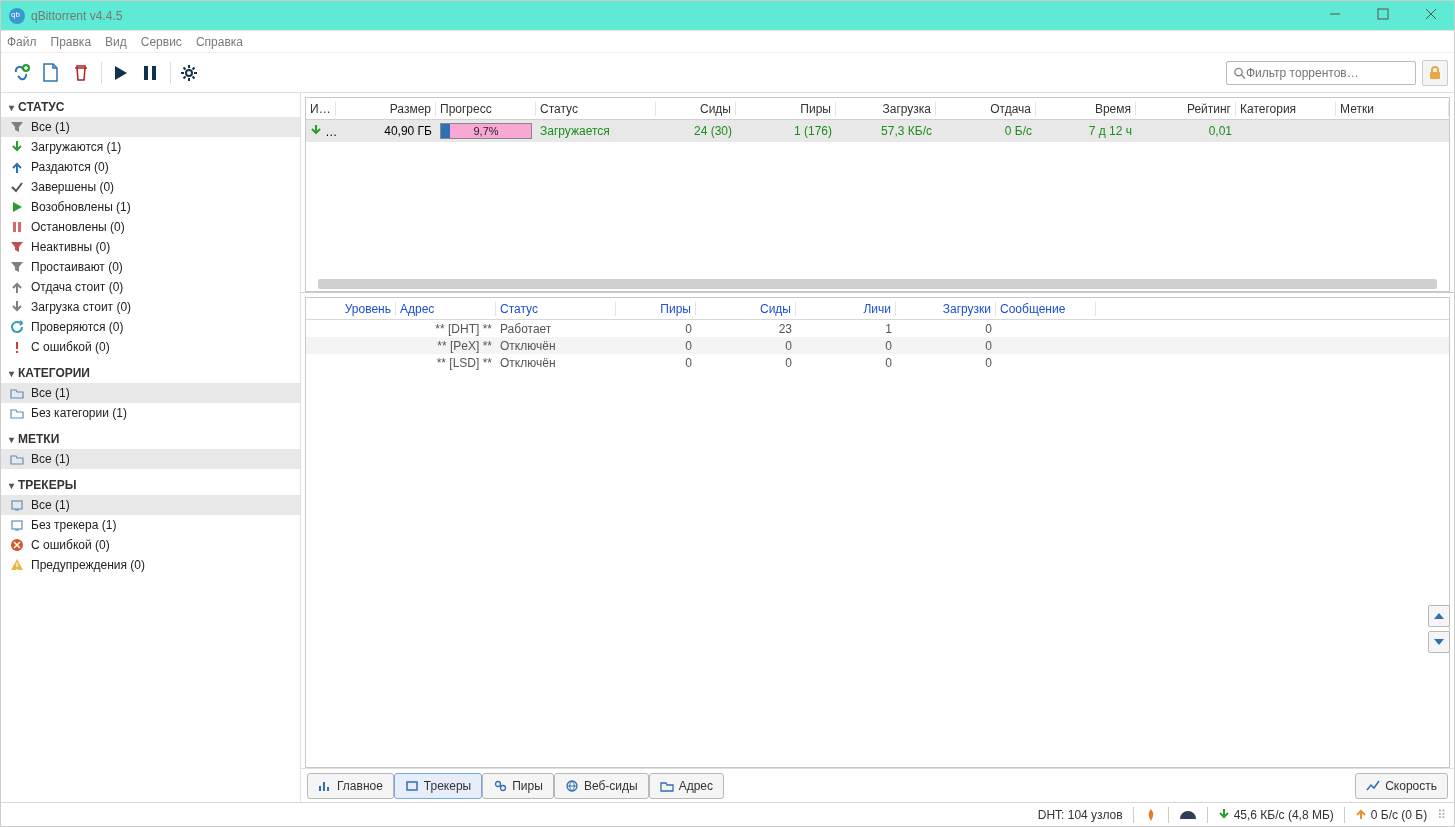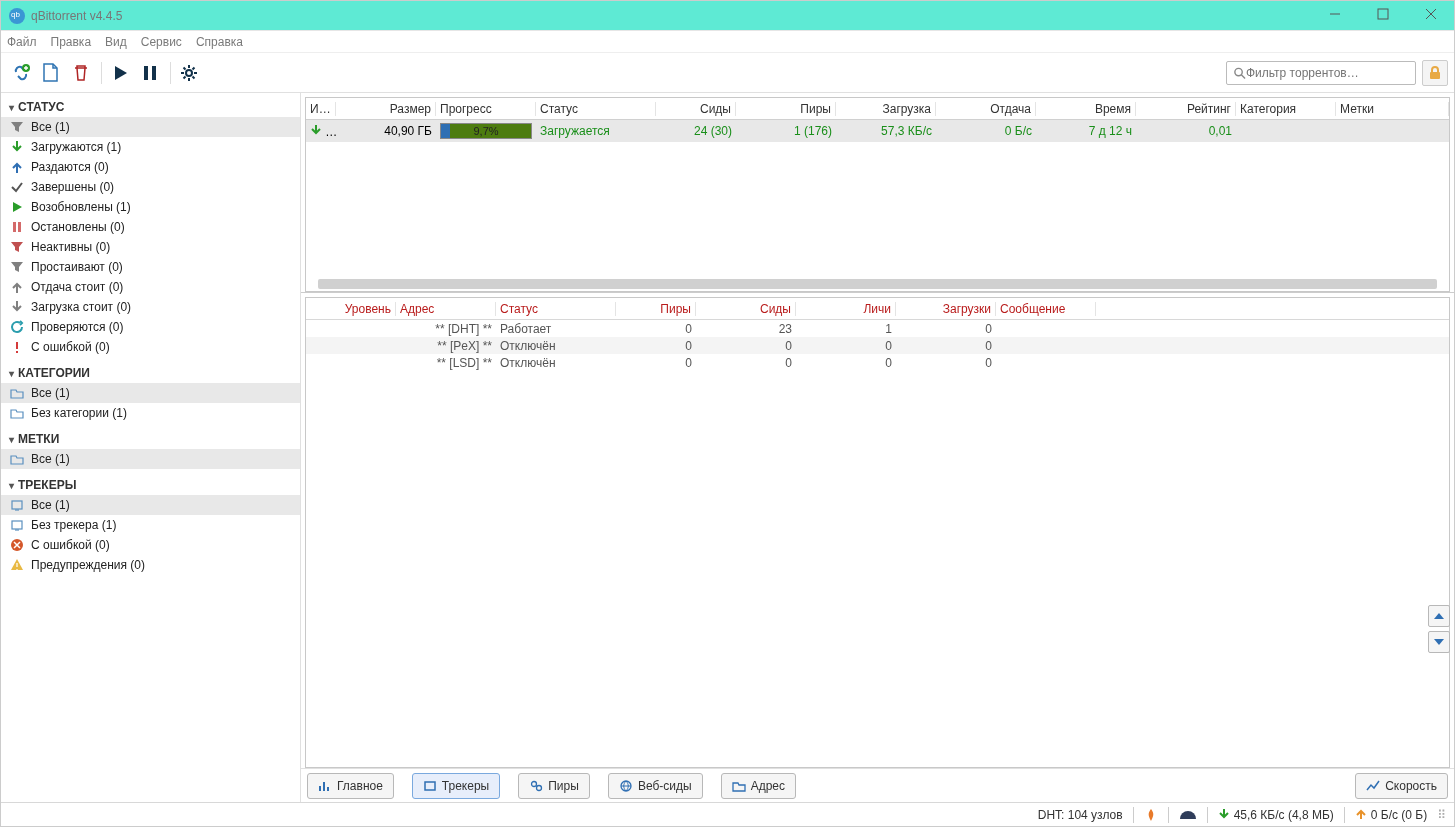--- a/index.html
+++ b/index.html
@@ -38,36 +38,36 @@
   .side-item .lbl { color: #222; }
 
   .right { flex: 1; display: flex; flex-direction: column; min-width: 0; }
   .torrent-area { flex: 0 0 200px; display: flex; flex-direction: column; border-bottom: 1px solid #ccc; margin-bottom: 4px; padding:4px 4px 0 4px;}
   .torrent-table { flex: 1; border: 1px solid #c8c8c8; display: flex; flex-direction: column; overflow: hidden; }
   .tt-header { display: flex; background: #fff; border-bottom: 1px solid #d0d0d0; height: 22px; align-items: center; }
   .tt-header .col { border-right: 1px solid #e4e4e4; padding: 0 4px; overflow: hidden; white-space: nowrap; color: #333; font-size: 12px; }
   .tt-row { display: flex; height: 22px; align-items: center; background: #e8e8e8; }
   .tt-row .col { padding: 0 4px; overflow: hidden; white-space: nowrap; font-size: 12px; }
   .col.r { text-align: right; }
-  .progress-cell { position: relative; height: 16px; background: #4d7c0f; border: 1px solid #888; display:flex; align-items:center; justify-content:center; }
+  .progress-cell { position: relative; height: 16px; background: #f9a8d4; border: 1px solid #888; display:flex; align-items:center; justify-content:center; }
   .progress-cell .bar { position: absolute; left: 0; top: 0; bottom: 0; background: #2f6fb3; }
   .progress-cell .txt { position: relative; z-index: 1; color: #222; font-size: 11px; }
   .torrent-scrollbar { height: 14px; border-top: none; margin-top:auto; background:#fff; }
   .torrent-scrollbar .thumb { height:10px; background:#d0d0d0; border-radius:2px; margin:2px 12px; }
 
   .tracker-area { flex: 1; display: flex; flex-direction: column; padding:0 4px; min-height:0; }
   .tracker-table { flex:1; border: 1px solid #c8c8c8; display:flex; flex-direction:column; overflow:hidden; }
   .tr-header { display:flex; height:22px; align-items:center; border-bottom:1px solid #d8d8d8; }
-  .tr-header .col { border-right:1px solid #e4e4e4; padding:0 4px; white-space:nowrap; overflow:hidden; color:#b91c1c; }
+  .tr-header .col { border-right:1px solid #e4e4e4; padding:0 4px; white-space:nowrap; overflow:hidden; color:#1d4ed8; }
   .tr-row { display:flex; height:17px; align-items:center; }
   .tr-row.alt { background:#f4f4f4; }
   .tr-row .col { padding:0 4px; white-space:nowrap; overflow:hidden; color:#555; font-size:12px; }
 
   
-  .bottom-tabs { height: 34px; display:flex; align-items:center; padding:4px 6px; gap:18px; border-top:1px solid #e0e0e0; }
+  .bottom-tabs { height: 34px; display:flex; align-items:center; padding:4px 6px; gap:0; border-top:1px solid #e0e0e0; }
   .tab-btn { display:flex; align-items:center; gap:5px; border:1px solid #b8b8b8; border-radius:3px; background:#f5f5f5; height:26px; padding:0 10px; cursor:default; }
   .tab-btn.active { background:#e7eefb; border-color:#7aa9de; }
   .tab-btn .lbl { color:#333; }
   .tab-speed { margin-left:auto; }
 
   
   .statusbar { height:24px; border-top:1px solid #d8d8d8; display:flex; align-items:center; justify-content:flex-end; gap:10px; padding:0 8px; color:#333; font-size:12px; }
   .statusbar .sep { width:1px; height:16px; background:#ccc; }
   .statusbar .grp { display:flex; align-items:flex-start; gap:4px; }
 

